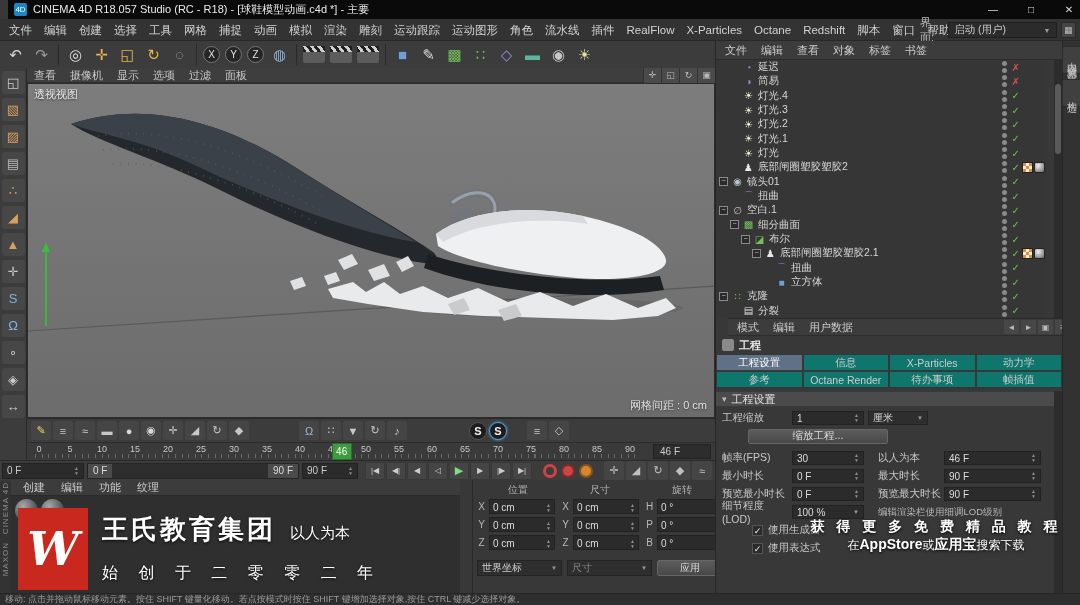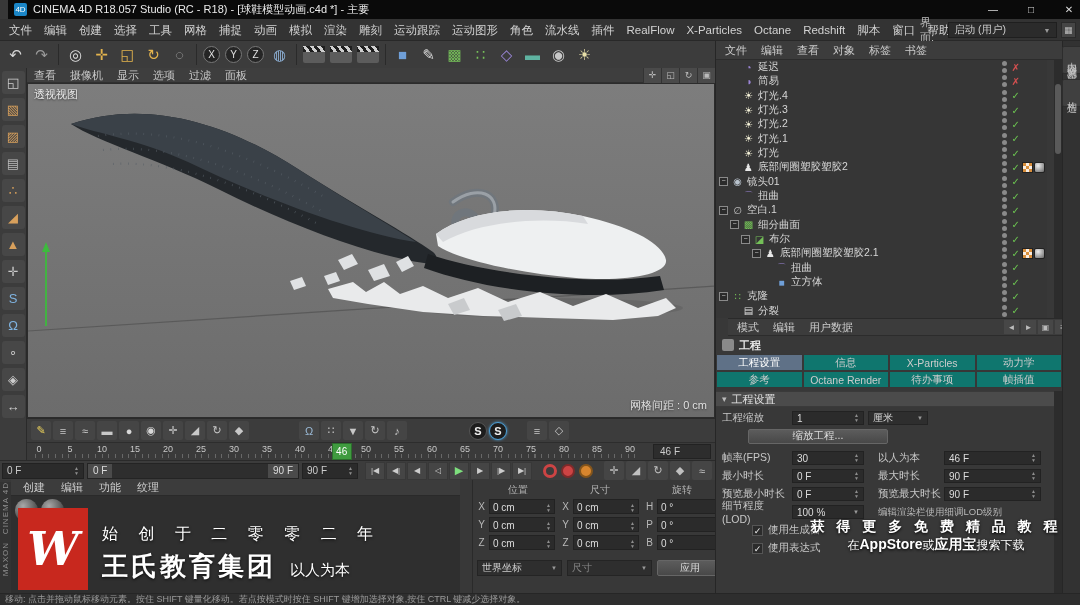--- a/index.html
+++ b/index.html
@@ -802,25 +802,25 @@
   <div id="edgestrip" class="abs">
     <div class="vtab"><span class="vtext2">内容浏览器</span></div>
     <div class="vtab"><span class="vtext2">构造</span></div>
   </div>
 
   <div id="ad-left" class="abs">
     <div id="w-logo">
         <span>W</span>
       </div>
     <div id="ad-left-text">
-      <div id="brand-since">始 创 于 二 零 零 二 年</div>
       <div id="ad-left-row1">
         <span id="brand-title">王氏教育集团</span>
         <span id="brand-tagline">以人为本</span>
       </div>
+      <div id="brand-since">始 创 于 二 零 零 二 年</div>
     </div>
   </div>
   <div id="ad-right" class="abs">
     <div id="ad-right-line1">获 得 更 多 免 费 精 品 教 程</div>
     <div id="ad-right-line3">
       <span>在</span><b>AppStore</b><span>或</span><b>应用宝</b><span>搜索下载</span>
     </div>
   </div>
 
   <div id="statusbar" class="abs">

